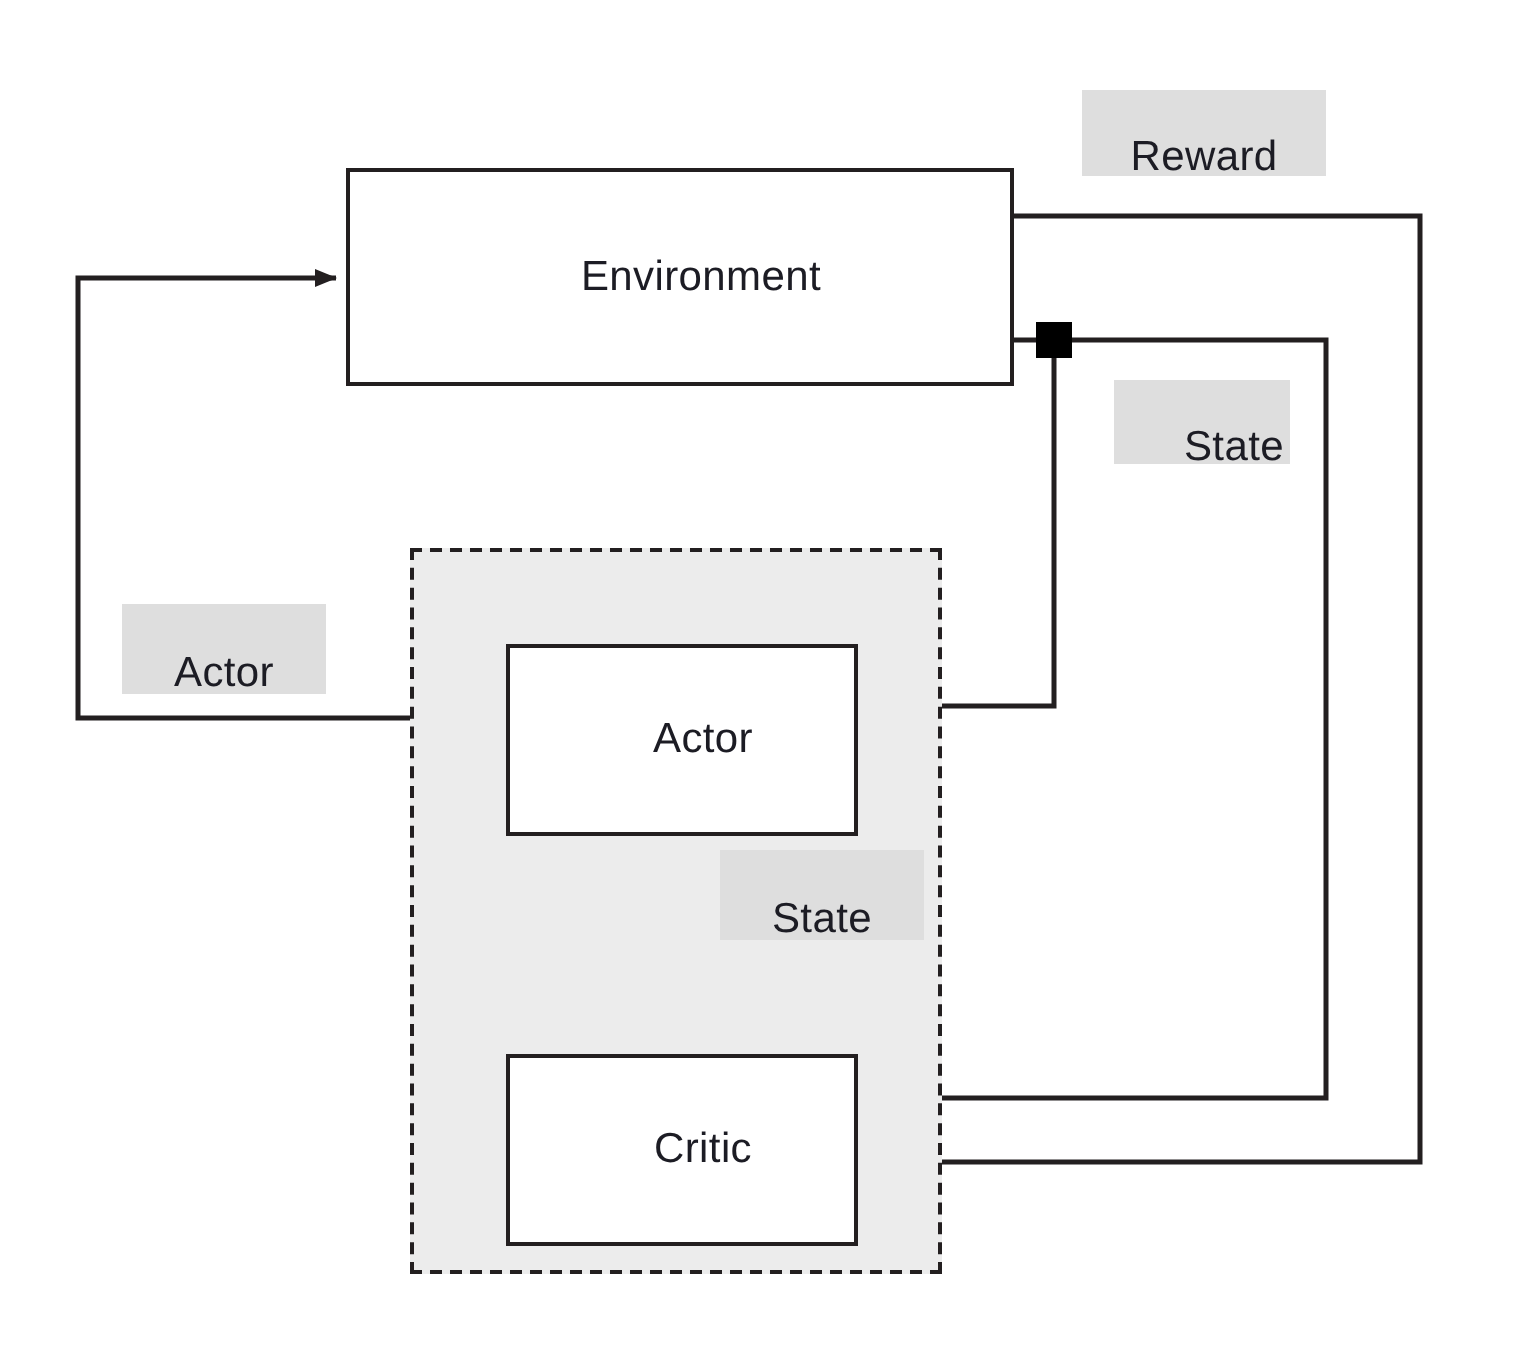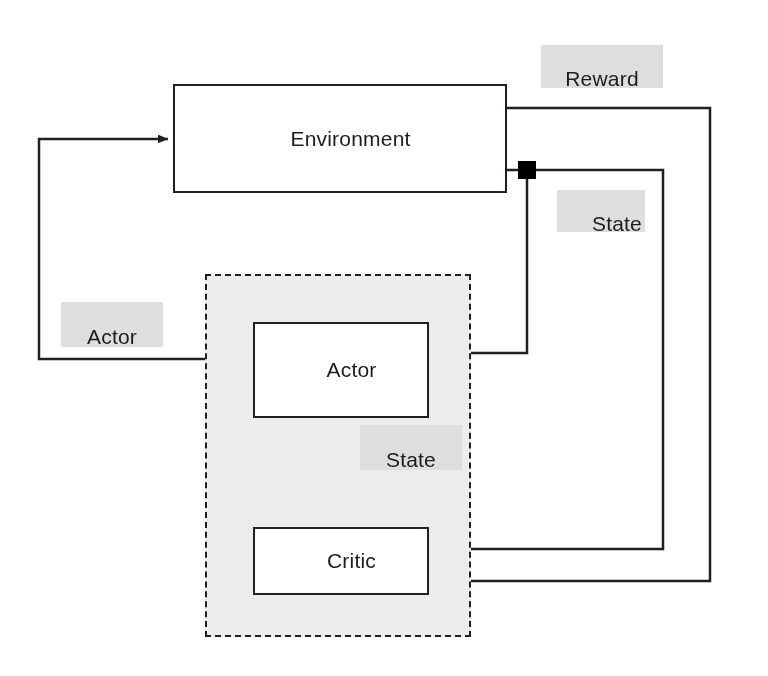--- a/index.html
+++ b/index.html
@@ -115,21 +115,21 @@
   <div id="junction-dot" style="left:518px; top:161px; width:18px; height:18px;"></div>
 
   <div class="node-box" style="left:173px; top:84px; width:334px; height:109px;">
     <span class="node-label">Environment</span>
   </div>
 
   <div class="node-box" style="left:253px; top:322px; width:176px; height:96px;">
     <span class="node-label">Actor</span>
   </div>
 
-  <div class="node-box" style="left:253px; top:527px; width:176px; height:68px;">
+  <div class="node-box" style="left:253px; top:527px; width:176px; height:96px;">
     <span class="node-label">Critic</span>
   </div>
 
   <div class="edge-label" style="left:541px; top:45px; width:122px; height:43px;">
     <span class="edge-label-text">Reward</span>
   </div>
 
   <div class="edge-label" style="left:557px; top:190px; width:88px; height:42px;padding-left:32px;">
     <span class="edge-label-text">State</span>
   </div>

